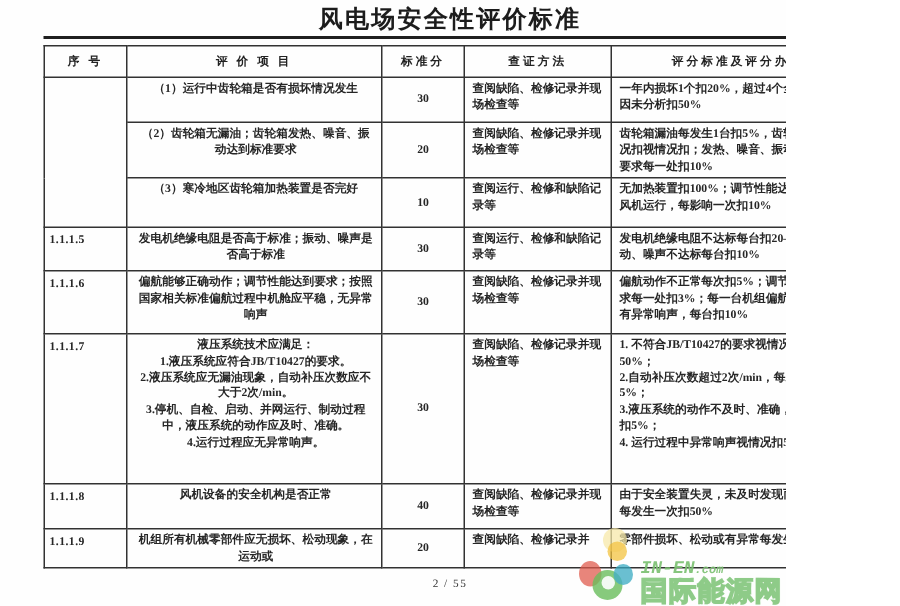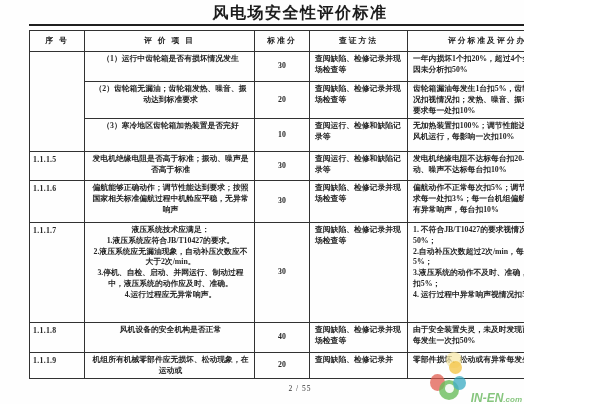--- a/index.html
+++ b/index.html
@@ -41,21 +41,21 @@
   .wm-logo{position:relative;width:40px;height:52px;margin-right:2px;}
   .wm-logo .petal{position:absolute;border-radius:50%;}
   .p-hi  {left:17px;top:0px;width:16px;height:16px;background:#f6e9a8;opacity:.8;}
   .p-yel {left:20px;top:9px;width:13px;height:13px;background:#f2c23d;opacity:.8;}
   .p-red {left:1px;top:22px;width:15px;height:17px;background:#e05a4c;opacity:.8;}
   .p-grn {left:10px;top:28px;width:20px;height:20px;background:#5cb84e;opacity:.8;}
   .p-tea {left:24px;top:24px;width:13px;height:14px;background:#35a9c0;opacity:.8;}
   .p-ctr {left:16px;top:32px;width:9px;height:9px;background:#ffffff;opacity:.9;}
   .wm-text{display:flex;flex-direction:column;align-items:flex-start;}
   .wm-line1{
-    font-family:Liberation Sans, sans-serif;
+    font-family:Liberation Mono, monospace;
     font-weight:bold;font-style:italic;font-size:12px;color:#7cc173;line-height:1;
   }
   .wm-line1 .tld{font-size:8px;letter-spacing:0;}
   .wm-line2{
     font-family:"Liberation Sans","DejaVu Sans",sans-serif;
     font-size:18px;font-weight:bold;letter-spacing:1px;line-height:1.05;
     color:#eef8ec;-webkit-text-stroke:1px #85c77e;text-shadow:0 0 1px #9ed498;
   }
 </style>
 </head>
@@ -160,16 +160,17 @@
     <div class="wm-logo">
       <span class="petal p-hi"></span>
       <span class="petal p-yel"></span>
       <span class="petal p-red"></span>
       <span class="petal p-grn"></span>
       <span class="petal p-tea"></span>
       <span class="petal p-ctr"></span>
     </div>
     <div class="wm-text">
       <div class="wm-line1"><span>IN-EN</span><span class="tld">.com</span></div>
+      <div class="wm-line2">国际能源网</div>
     </div>
   </div>
 
 </div>
 
 </body></html>

